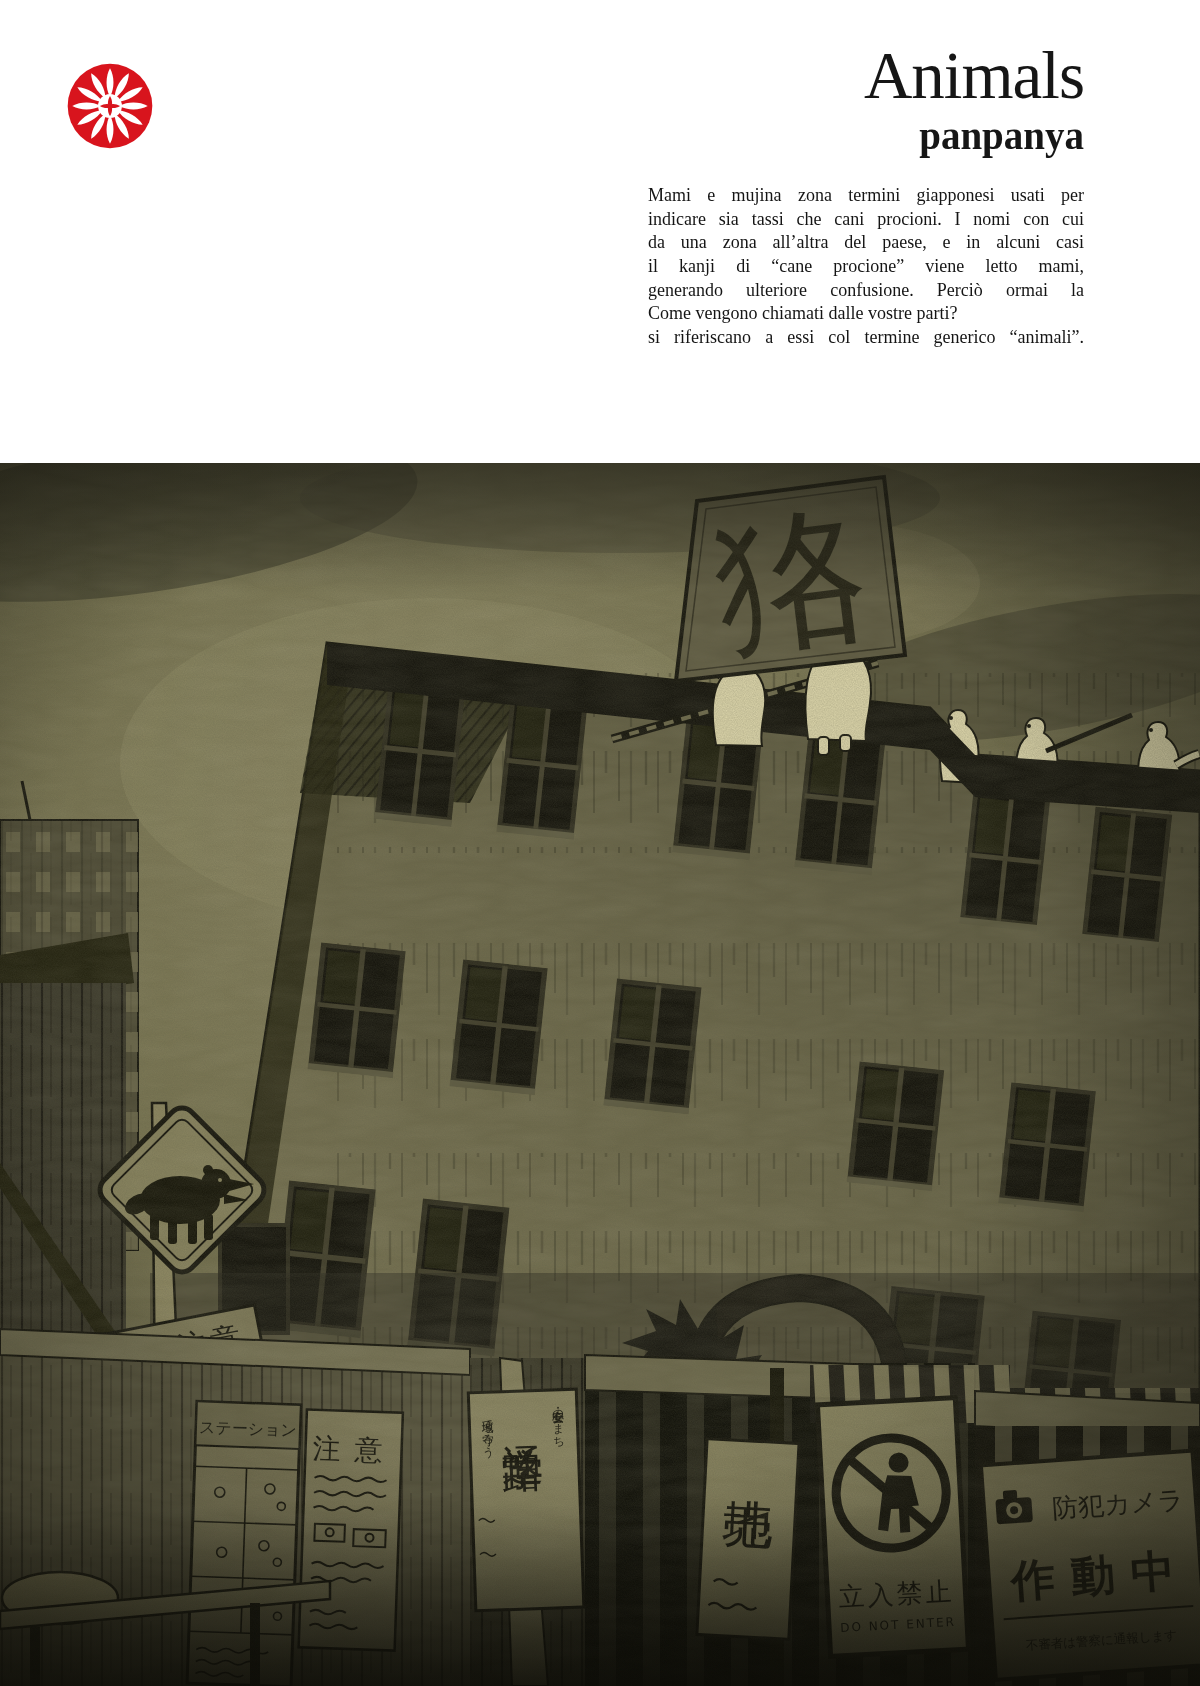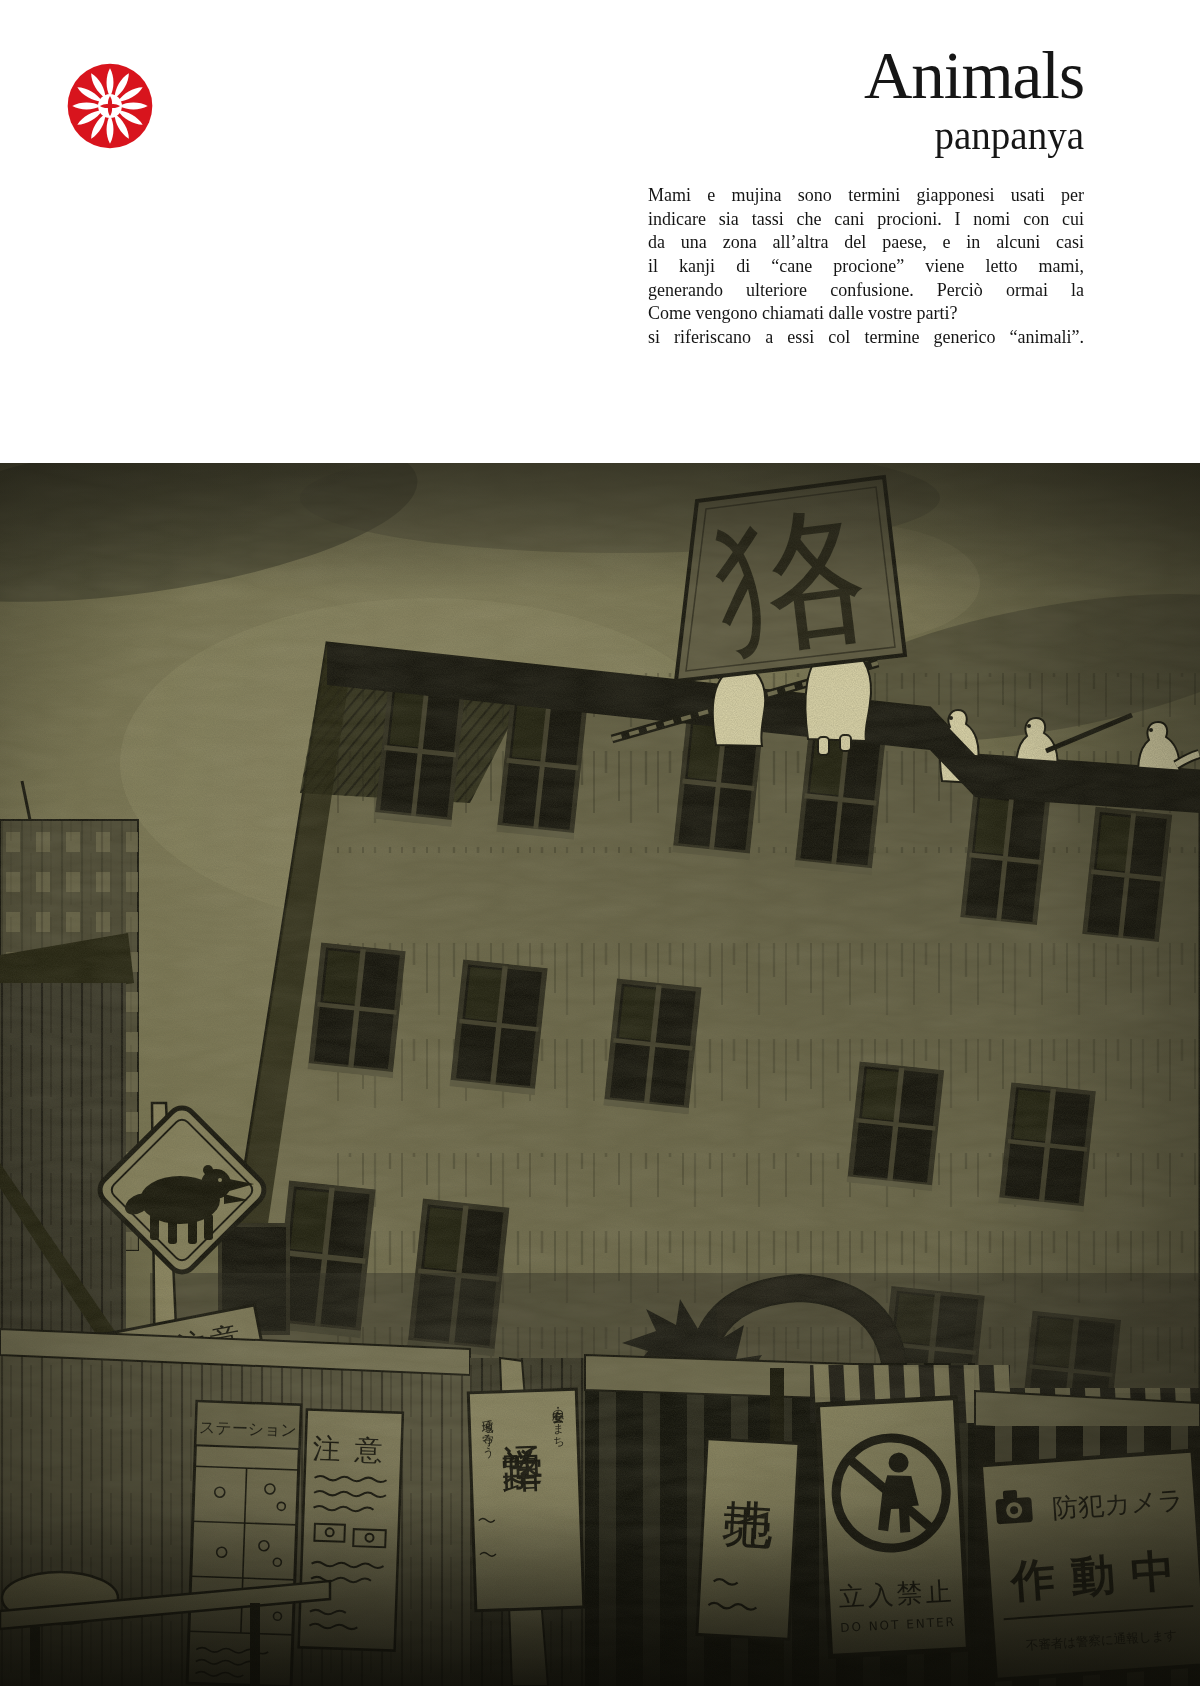--- a/index.html
+++ b/index.html
@@ -2,21 +2,21 @@
 <html><head>
 <meta charset="utf-8">
 <style>
   html,body{margin:0;padding:0;background:#888;}
   .page{position:relative;width:1200px;height:1686px;margin:0 auto;background:#22c55e;overflow:hidden;
         font-family:"Liberation Serif","DejaVu Serif",serif;}
   .header{position:absolute;top:0;left:0;width:1200px;height:463px;background:#ffffff;}
   .logo{position:absolute;left:64px;top:60px;width:92px;height:92px;}
   .titleblock{position:absolute;top:40px;right:116px;width:440px;text-align:right;color:#161616;}
   .titleblock h1{margin:0;font-size:67px;font-weight:normal;line-height:1.05;letter-spacing:-1px;}
-  .titleblock h2{margin:6px 0 0 0;font-size:39px;font-weight:normal;line-height:1.05;}
+  .titleblock h2{margin:6px 0 0 0;font-size:39px;font-weight:bold;line-height:1.05;}
   .intro{margin-top:27px;width:436px;margin-left:auto;font-size:18px;line-height:23.6px;color:#151515;text-align:left;}
   .intro .line{text-align:justify;text-align-last:justify;}
   .intro .line.last{text-align-last:left;}
   .intro .it{}
   .art-wrap{position:absolute;top:463px;left:0;width:1200px;height:1223px;}
   svg text{font-family:"DejaVu Sans",sans-serif;}
   .vtext{writing-mode:vertical-rl;text-orientation:upright;}
 </style>
 </head>
 <body>
@@ -50,21 +50,21 @@
         <path d="M39,50 C44,47 49,47 53,50 C49,53 44,53 39,50 Z"></path>
         <path d="M61,50 C56,47 51,47 47,50 C51,53 56,53 61,50 Z"></path>
         <circle cx="50" cy="50" r="3.2"></circle>
       </g>
     </svg>
 
     <div class="titleblock">
       <h1>Animals</h1>
       <h2>panpanya</h2>
       <div class="intro" id="intro">
-          <div class="line"><span class="it">Mami</span><span> e </span><span class="it">mujina</span><span> sono termini giapponesi usati per</span></div>
+          <div class="line"><span class="it">Mami</span><span> e </span><span class="it">mujina</span><span> zona termini giapponesi usati per</span></div>
           <div class="line"><span>indicare sia tassi che cani procioni. I nomi con cui</span></div>
           <div class="line"><span>da una zona all’altra del paese, e in alcuni casi</span></div>
           <div class="line"><span>il </span><span class="it">kanji</span><span> di “cane procione” viene letto </span><span class="it">mami</span><span>,</span></div>
           <div class="line"><span>generando ulteriore confusione. Perciò ormai la</span></div>
           <div class="line last"><span>Come vengono chiamati dalle vostre parti?</span></div>
           <div class="line"><span>si riferiscano a essi col termine generico “animali”.</span></div>
         </div>
     </div>
   </div>
 

